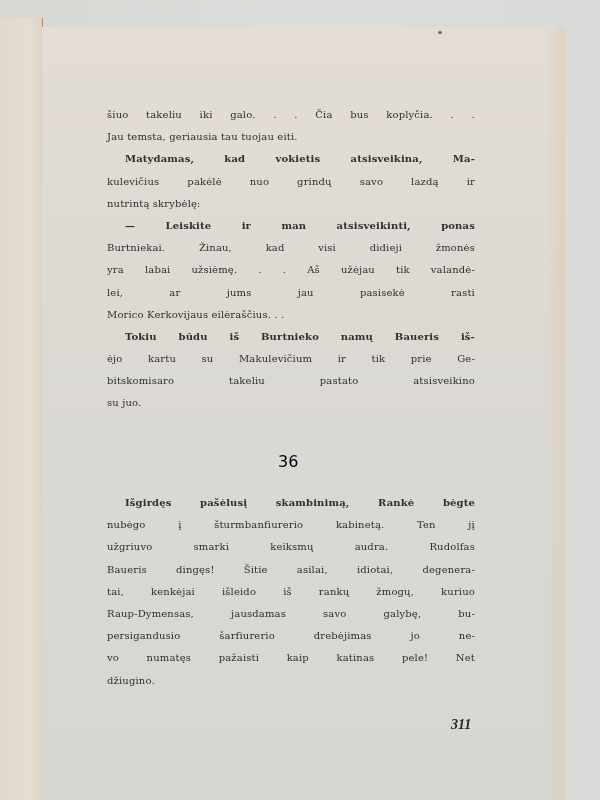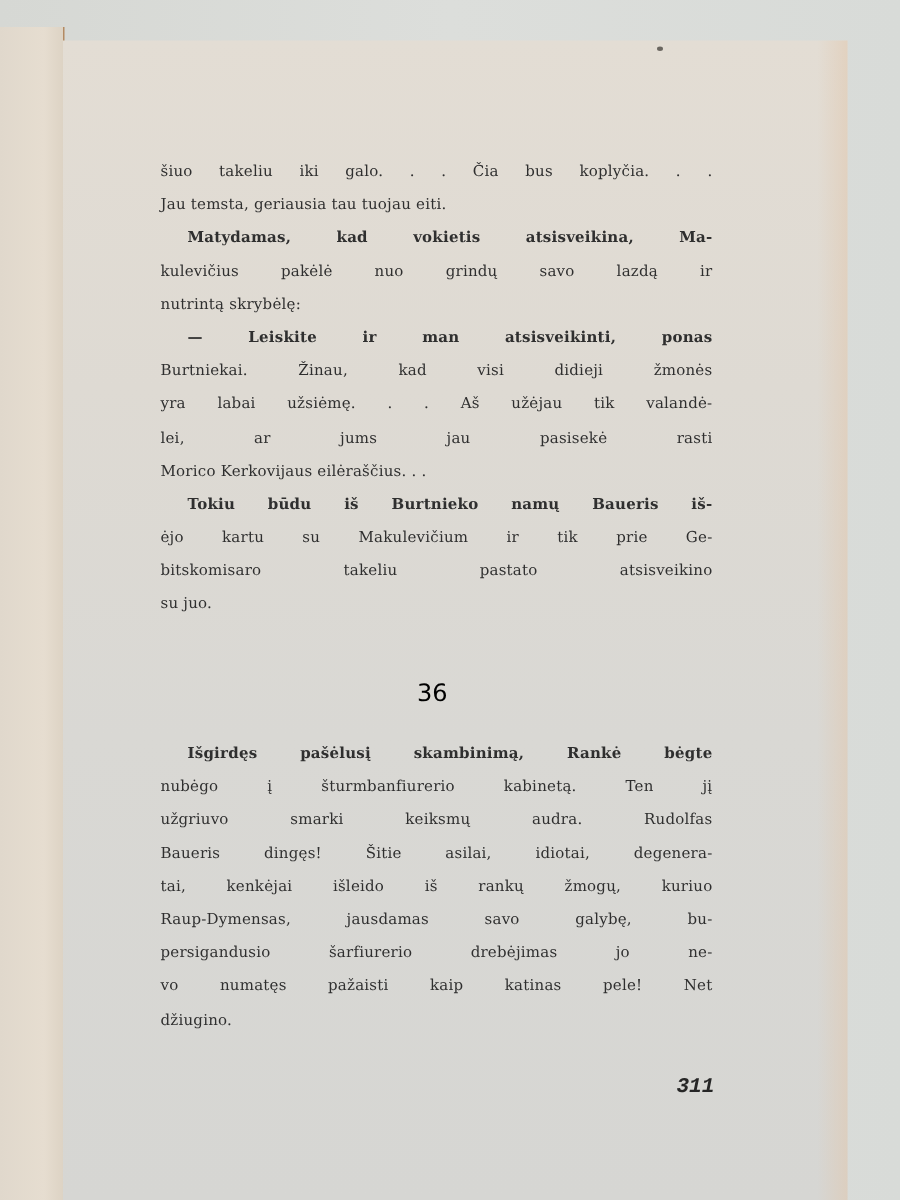--- a/index.html
+++ b/index.html
@@ -79,21 +79,21 @@
       left: 278px;
       top: 452px;
       font-family: "DejaVu Sans", sans-serif;
       font-size: 16px;
       color: #000000;
     }
     .page-number {
       position: absolute;
       left: 451px;
       top: 717px;
-      font-family: Liberation Mono, monospace;
+      font-family: Liberation Serif, serif;
       font-style: italic;
       font-weight: bold;
       font-size: 14px;
       color: #262626;
     }
   </style>
 </head>
 <body>
 
 <div class="backdrop"></div>

